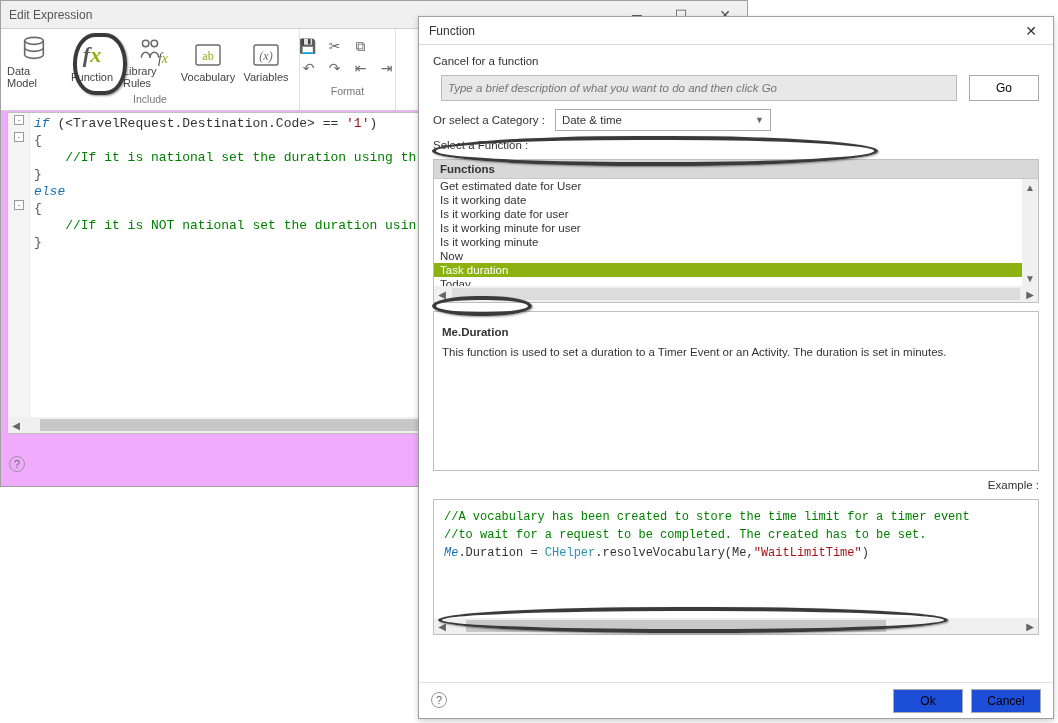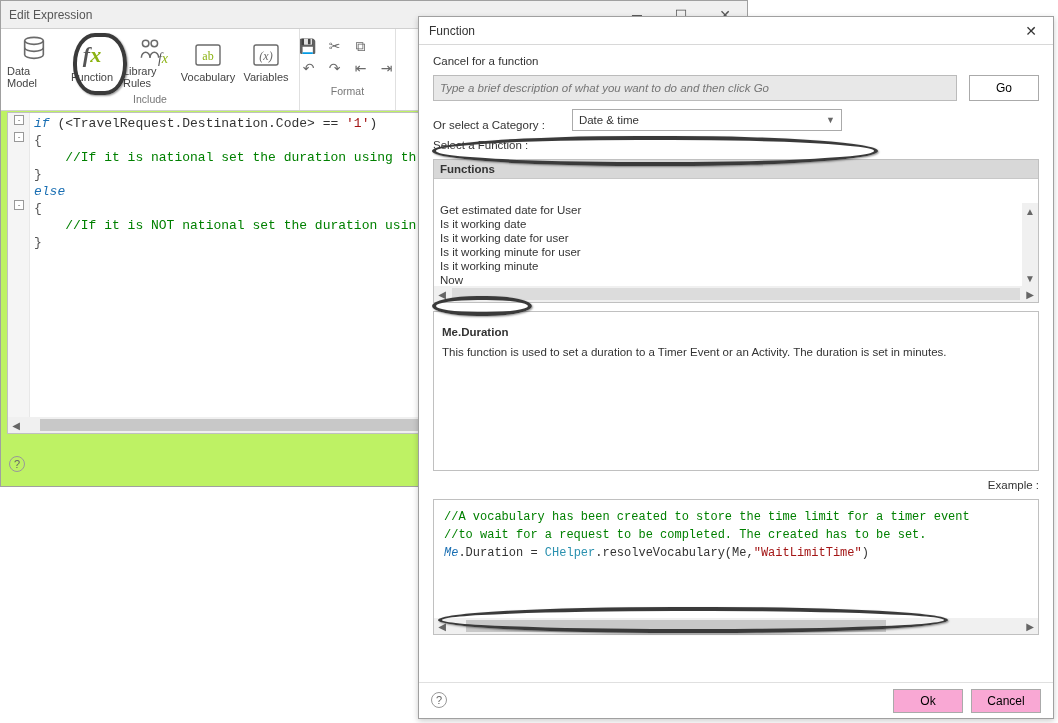--- a/index.html
+++ b/index.html
@@ -1,19 +1,19 @@
 <!DOCTYPE html>
 <html><head>
 <meta charset="utf-8">
 <style>
 * { box-sizing: border-box; margin: 0; padding: 0; }
 body { font-family: "Segoe UI", Tahoma, sans-serif; font-size: 12px; background: #fff; color: #333; overflow: hidden; width: 1058px; height: 723px; position: relative; }
 
 
-.main-window { position: absolute; top: 0; left: 0; width: 748px; height: 487px; border: 1px solid #a0a0a0; background: #bef264; }
+.main-window { position: absolute; top: 0; left: 0; width: 748px; height: 487px; border: 1px solid #a0a0a0; background: #f0abfc; }
 .titlebar { height: 28px; background: #f0f0f0; display: flex; align-items: center; justify-content: space-between; border-bottom: 1px solid #d0d0d0; }
 .titlebar-title { padding-left: 8px; color: #555; font-size: 12px; }
 .titlebar-controls { display: flex; height: 100%; }
 .titlebar-btn { width: 44px; height: 100%; display: flex; align-items: center; justify-content: center; color: #555; font-size: 14px; }
 .ribbon { height: 82px; background: #fff; border-bottom: 1px solid #d0d0d0; display: flex; }
 .ribbon-group { display: flex; flex-direction: column; align-items: center; border-right: 1px solid #e0e0e0; padding: 2px 6px 0 6px; }
 .ribbon-buttons-row { display: flex; gap: 4px; align-items: flex-end; }
 .ribbon-btn { display: flex; flex-direction: column; align-items: center; justify-content: center; width: 54px; height: 60px; font-size: 11px; color: #444; }
 .ribbon-icon { width: 32px; height: 32px; display: flex; align-items: center; justify-content: center; font-size: 22px; color: #7a7a7a; }
 .ribbon-group-label { font-size: 10.5px; color: #777; text-align: center; padding: 2px 0; width: 100%; }
@@ -37,46 +37,46 @@
 
 .circle-highlight { position: absolute; border: 4px solid #3a3a3a; border-radius: 50%/50%; pointer-events: none; box-shadow: 1px 1px 2px rgba(0,0,0,0.4); }
 
 
 .dialog { position: absolute; top: 16px; left: 418px; width: 636px; height: 703px; border: 1px solid #a0a0a0; background: #fff; box-shadow: 0 2px 6px rgba(0,0,0,0.2); display: flex; flex-direction: column; }
 .dlg-titlebar { height: 28px; background: #fff; display: flex; align-items: center; justify-content: space-between; border-bottom: 1px solid #d8d8d8; }
 .dlg-title { padding-left: 10px; font-size: 12px; color: #333; }
 .dlg-close { width: 44px; height: 100%; display: flex; align-items: center; justify-content: center; font-size: 14px; color: #333; }
 .dlg-body { flex: 1; padding: 10px 14px 6px 14px; display: flex; flex-direction: column; gap: 8px; overflow: hidden; }
 .label-row { font-size: 11.5px; color: #333; }
-.search-row { display: flex; gap: 12px; }
+.search-row { display: flex; gap: 12px; margin-left: 8px; }
 .search-input { flex: 1; height: 26px; border: 1px solid #bbb; background: #e8e8e8; color: #888; font-style: italic; padding: 0 6px; font-size: 11.5px; }
 .go-btn { width: 70px; height: 26px; border: 1px solid #aaa; background: #fff; font-size: 12px; }
-.cat-row { display: flex; align-items: flex-end; gap: 27px; position: relative; }
+.cat-row { display: flex; align-items: center; gap: 10px; position: relative; }
 .cat-label { font-size: 11.5px; white-space: nowrap; }
-.cat-select { width: 270px; height: 22px; border: 1px solid #aaa; background: #fff; padding: 0 6px; font-size: 11.5px; display: flex; align-items: center; justify-content: space-between; }
+.cat-select { width: 216px; height: 22px; border: 1px solid #aaa; background: #fff; padding: 0 6px; font-size: 11.5px; display: flex; align-items: center; justify-content: space-between; }
 .func-list { border: 1px solid #c0c0c0; height: 144px; overflow: hidden; display: flex; flex-direction: column; }
 .func-header { background: #d8d8d8; font-weight: bold; padding: 3px 6px; font-size: 11.5px; border-bottom: 1px solid #c8c8c8; }
-.func-items { flex: 1; overflow: hidden; position: relative; margin-top: 24px; }
+.func-items { flex: 1; overflow: hidden; position: relative; }
 .func-item { padding: 1px 6px; font-size: 11.5px; color: #333; }
 .func-item.sel { background: #8bb211; color: #fff; }
 .vscroll { position: absolute; right: 0; top: 0; bottom: 0; width: 16px; background: #f0f0f0; display: flex; flex-direction: column; justify-content: space-between; }
 .vscroll .arrow { height: 16px; display: flex; align-items: center; justify-content: center; font-size: 10px; color: #666; }
 .list-hscroll { height: 16px; background: #f0f0f0; display: flex; align-items: center; justify-content: space-between; }
 .list-hscroll .arrow { width: 16px; text-align: center; font-size: 10px; color: #666; }
 .list-hscroll .thumb { flex: 1; height: 12px; background: #dcdcdc; margin: 0 2px; }
 .desc-box { border: 1px solid #c0c0c0; height: 160px; padding: 14px 8px; font-size: 11.5px; }
 .desc-title { font-weight: bold; margin-bottom: 8px; }
 .example-box { border: 1px solid #c0c0c0; height: 136px; position: relative; overflow: hidden; }
 .example-code { font-family: Consolas, "Courier New", monospace; font-size: 12px; line-height: 18px; padding: 8px 10px; white-space: pre; }
 .ex-hscroll { position: absolute; bottom: 0; left: 0; right: 0; height: 16px; background: #f0f0f0; display: flex; align-items: center; }
 .ex-hscroll .arrow { width: 16px; text-align: center; font-size: 10px; color: #666; }
 .ex-hscroll .thumb { height: 12px; width: 420px; background: #c8c8c8; margin-left: 16px; }
 .dlg-footer { height: 36px; border-top: 1px solid #e0e0e0; display: flex; align-items: center; justify-content: flex-end; padding: 0 12px; gap: 8px; position: relative; }
 .dlg-footer .help-icon { position: absolute; left: 12px; bottom: 10px; }
-.dlg-btn { width: 70px; height: 24px; border: 1px solid #aaa; background: #f9a8d4; font-size: 12px; }
+.dlg-btn { width: 70px; height: 24px; border: 1px solid #aaa; background: #1d4ed8; font-size: 12px; }
 </style>
 </head>
 <body>
 
 <div class="main-window">
   <div class="titlebar">
     <span class="titlebar-title">Edit Expression</span>
     <div class="titlebar-controls">
       <div class="titlebar-btn">─</div>
       <div class="titlebar-btn">☐</div>

